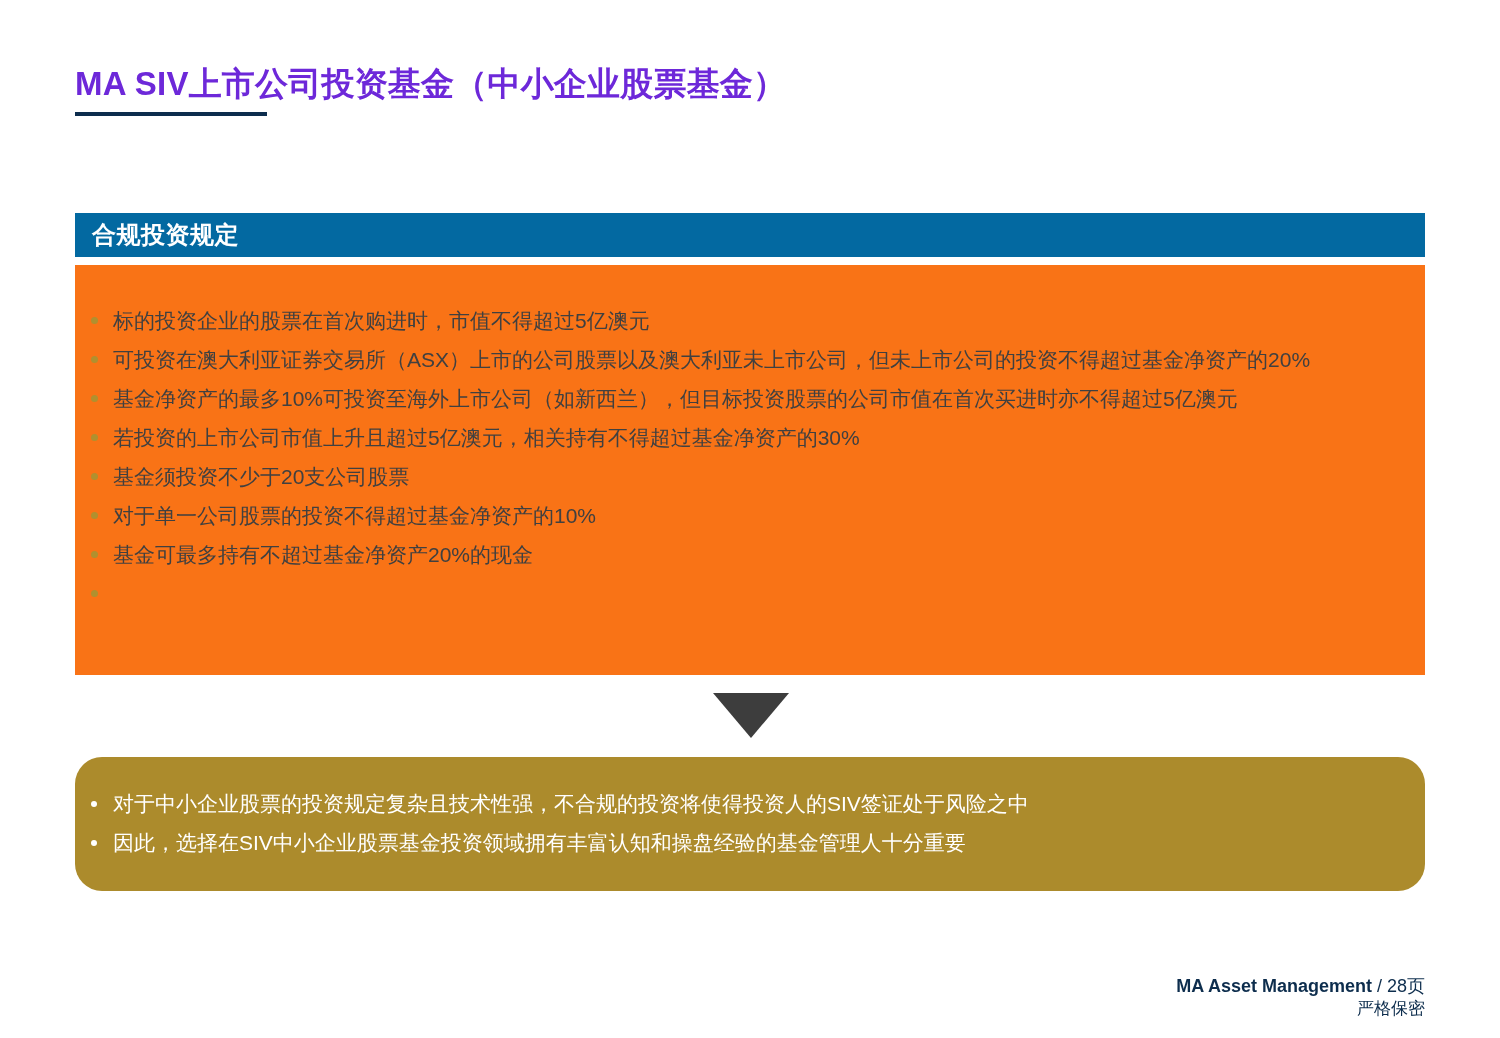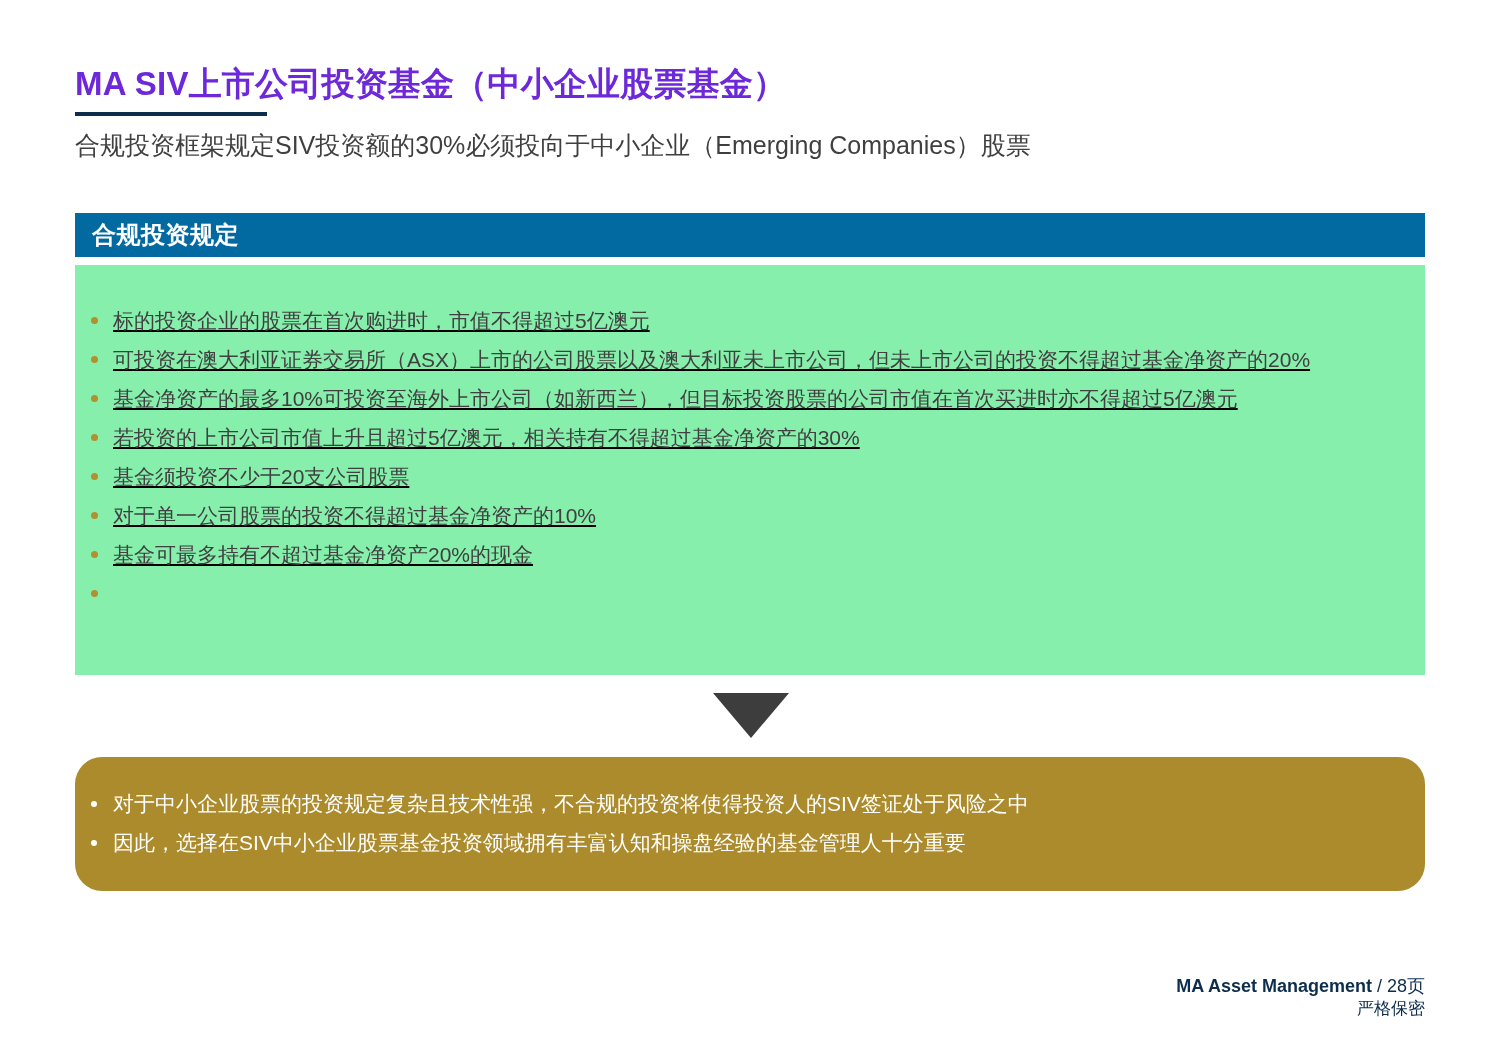--- a/index.html
+++ b/index.html
@@ -36,23 +36,22 @@
     width: 1350px; height: 44px; background: #0369a1;
     display: flex; align-items: center; padding-left: 17px;
   }
   .section-bar-label {
     color: #ffffff; font-size: 24px; font-weight: 700; letter-spacing: 0.5px;
   }
 
   
   .rules-panel {
     position: absolute; left: 75px; top: 265px;
-    width: 1350px; height: 410px; background: #86efac;
+    width: 1350px; height: 410px; background: #f97316;
     padding: 36px 40px 14px 0;
-    text-decoration: underline;
   }
   .bullet-list { list-style: none; }
   .bullet-item {
     position: relative; padding-left: 38px;
     font-size: 21px; line-height: 39px; color: #404040;
   }
   .bullet-item .dot {
     position: absolute; left: 16px; top: 16px;
     width: 7px; height: 7px; border-radius: 50%;
     background: #b0902f; display: block;
@@ -86,21 +85,20 @@
   .footer-brand { font-weight: 700; }
   .footer-line2 { font-size: 17px; line-height: 22px; }
 </style>
 </head>
 <body>
 
 <div class="slide">
 
   <h1 class="page-title">MA SIV上市公司投资基金（中小企业股票基金）</h1>
   <div class="title-underline"></div>
-  <p class="page-subtitle">合规投资框架规定SIV投资额的30%必须投向于中小企业（Emerging Companies）股票</p>
 
   <div class="section-bar">
     <span class="section-bar-label">合规投资规定</span>
   </div>
 
   <div class="rules-panel">
     <ul class="bullet-list">
 
         <li class="bullet-item">
           <span class="dot"></span>

